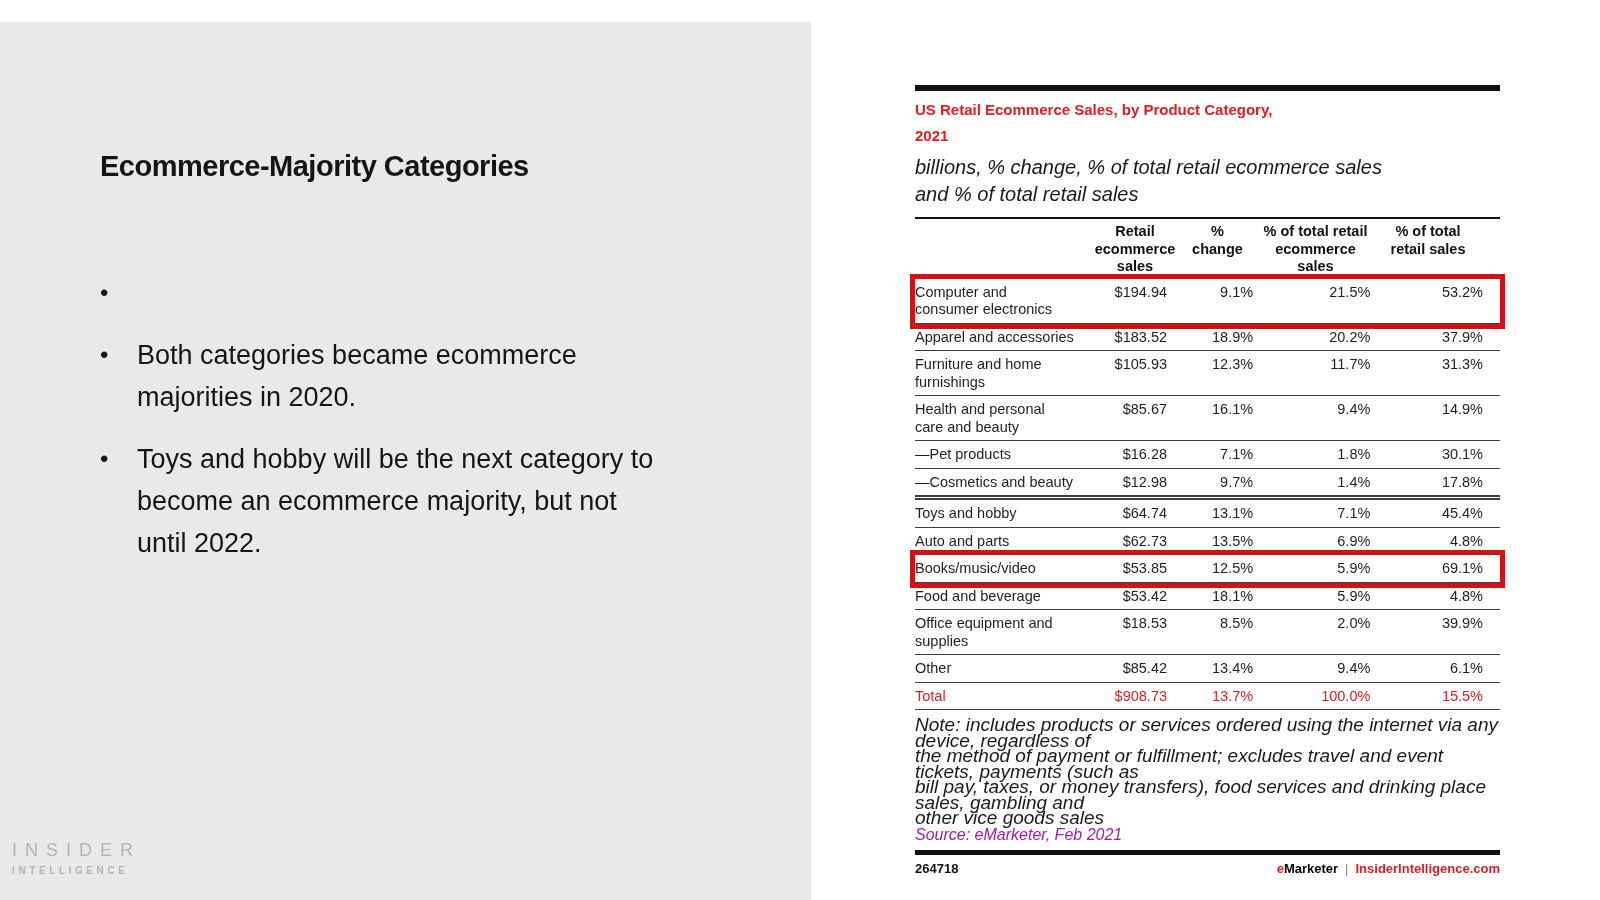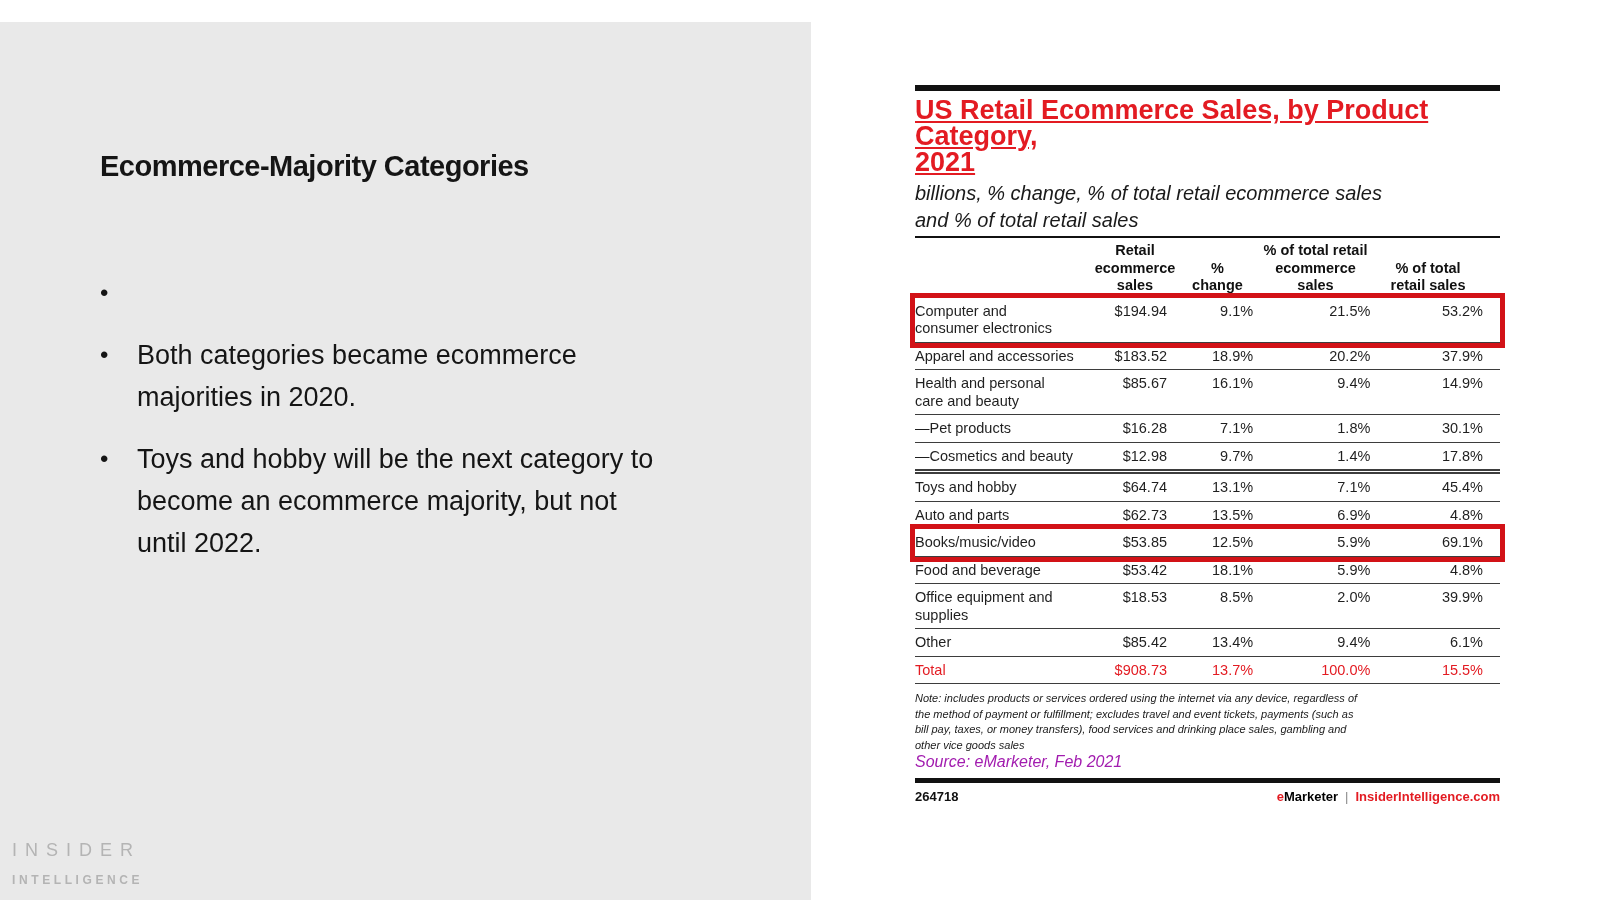--- a/index.html
+++ b/index.html
@@ -20,43 +20,43 @@
   .gray-panel{position:absolute;left:0;top:22px;width:811px;height:878px;background:var(--panel-gray);}
   .slide-title{position:absolute;left:100px;top:150px;width:680px;font-size:29px;font-weight:700;color:#151515;letter-spacing:-0.5px;}
   .bullets{position:absolute;left:100px;top:272px;width:650px;}
   .bullet{display:flex;align-items:flex-start;margin-bottom:20px;}
   .bullet .marker{width:37px;flex:0 0 37px;font-size:24px;line-height:42px;color:#151515;}
   .bullet-text{font-size:27px;line-height:42px;color:#151515;white-space:pre-line;}
   .bullet-text .red{color:var(--red-text);font-weight:700;}
 
   .logo{position:absolute;left:12px;top:840px;color:var(--logo-gray);}
   .logo .l1{font-size:18px;font-weight:400;letter-spacing:8px;}
-  .logo .l2{font-size:12px;font-weight:700;letter-spacing:3.6px;margin-top:12px;}
+  .logo .l2{font-size:10px;font-weight:700;letter-spacing:3.6px;margin-top:4px;}
 
   
   .chart{position:absolute;left:915px;top:85px;width:585px;color:var(--cell-ink);}
   .topbar{height:6px;background:var(--ink);}
-  .c-title{margin-top:6px;width:560px;font-size:27px;line-height:26px;font-weight:700;color:var(--red-text);white-space:pre-line;text-decoration:underline;}
+  .c-title{margin-top:6px;width:560px;font-size:15px;line-height:26px;font-weight:700;color:var(--red-text);white-space:pre-line;}
   .c-subtitle{margin-top:5px;width:560px;font-size:20px;line-height:27px;font-style:italic;color:#1a1a1a;white-space:pre-line;}
 
-  .t-header{display:flex;align-items:flex-end;border-top:2px solid var(--ink);margin-top:2px;padding:4px 17px 3px 0;}
+  .t-header{display:flex;align-items:flex-start;border-top:2px solid var(--ink);margin-top:9px;padding:4px 17px 3px 0;}
   .t-header .cell{font-size:14.5px;line-height:17.5px;font-weight:700;text-align:center;white-space:pre-line;color:#111;}
   .t-row{display:flex;align-items:flex-start;border-bottom:1.5px solid var(--line);padding:5px 17px 4px 0;gap:12px;}
   .cell{font-size:14.5px;line-height:17.5px;color:var(--cell-ink);}
   .c0{width:178px;text-align:left;padding-right:4px;white-space:pre-line;}
   .c1{width:84px;text-align:right;}
   .c2{width:81px;text-align:right;}
   .c3{width:115px;text-align:right;}
   .c4{width:110px;text-align:right;}
   .t-header .c1,.t-header .c2,.t-header .c3,.t-header .c4{text-align:center;}
   .t-row.hl{outline:5px solid var(--red-box);}
   .t-row.group-end{border-bottom:5px double var(--line);}
   .t-row.total .cell{color:var(--red-text);font-weight:400;}
 
-  .c-note{margin-top:7px;font-size:11px;line-height:15.5px;font-style:italic;color:#1a1a1a;white-space:pre-line;}
+  .c-note{margin-top:7px;font-size:19px;line-height:15.5px;font-style:italic;color:#1a1a1a;white-space:pre-line;}
   .c-source{margin-top:1px;font-size:16px;line-height:15.5px;font-style:italic;color:#a21caf;}
   .bottombar{height:5px;background:var(--ink);margin-top:8px;}
   .c-footer{display:flex;justify-content:space-between;margin-top:6px;font-size:13px;font-weight:700;gap:16px;}
   .c-footer .fid{color:#111;}
   .brand-e{color:var(--red-text);}
   .brand-rest{color:#000000;margin-top:40px;}
   .brand-sep{color:var(--sep-gray);font-weight:400;padding:0 7px;}
   .brand-site{color:var(--red-text);}
 </style>
 </head>
@@ -120,20 +120,27 @@
           <div class="cell c4">53.2%</div>
         </div>
         <div class="t-row">
           <div class="cell c0">Apparel and accessories</div>
           <div class="cell c1">$183.52</div>
           <div class="cell c2">18.9%</div>
           <div class="cell c3">20.2%</div>
           <div class="cell c4">37.9%</div>
         </div>
         <div class="t-row">
+          <div class="cell c0">Furniture and home furnishings</div>
+          <div class="cell c1">$105.93</div>
+          <div class="cell c2">12.3%</div>
+          <div class="cell c3">11.7%</div>
+          <div class="cell c4">31.3%</div>
+        </div>
+        <div class="t-row">
           <div class="cell c0">Health and personal care and beauty</div>
           <div class="cell c1">$85.67</div>
           <div class="cell c2">16.1%</div>
           <div class="cell c3">9.4%</div>
           <div class="cell c4">14.9%</div>
         </div>
         <div class="t-row">
           <div class="cell c0">—Pet products</div>
           <div class="cell c1">$16.28</div>
           <div class="cell c2">7.1%</div>

